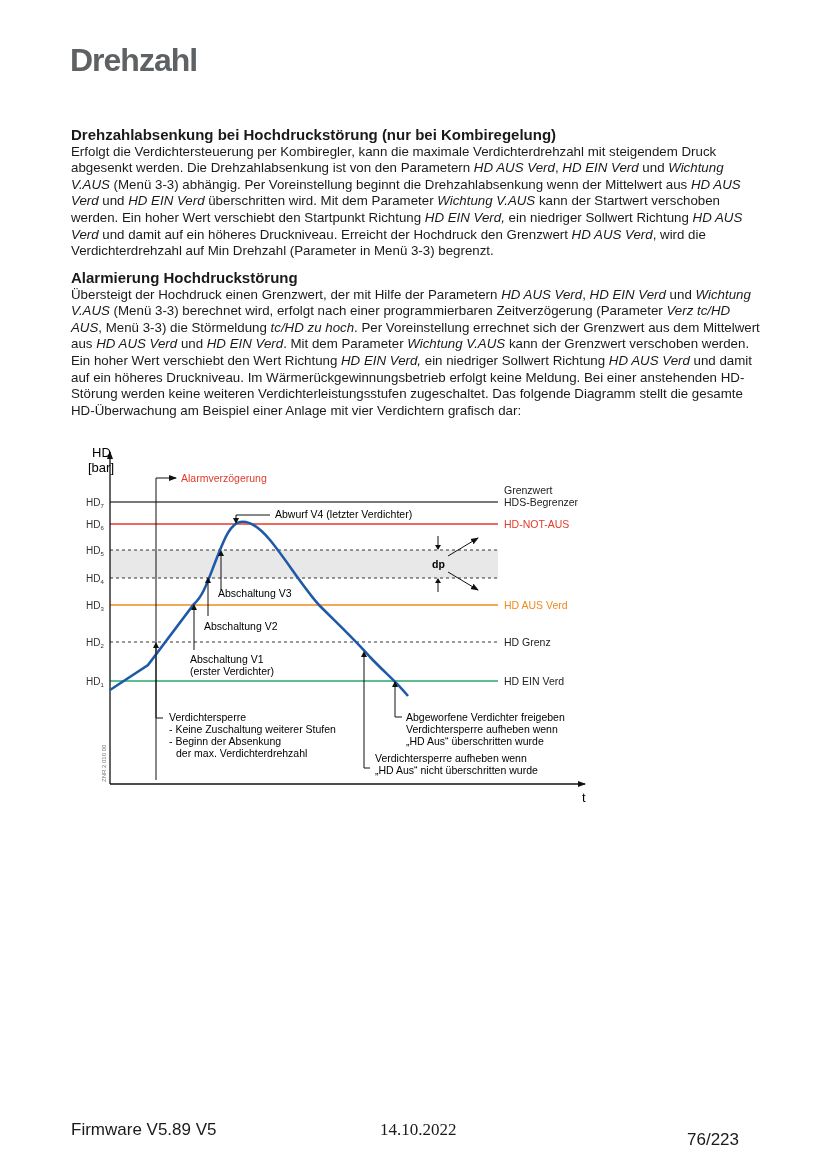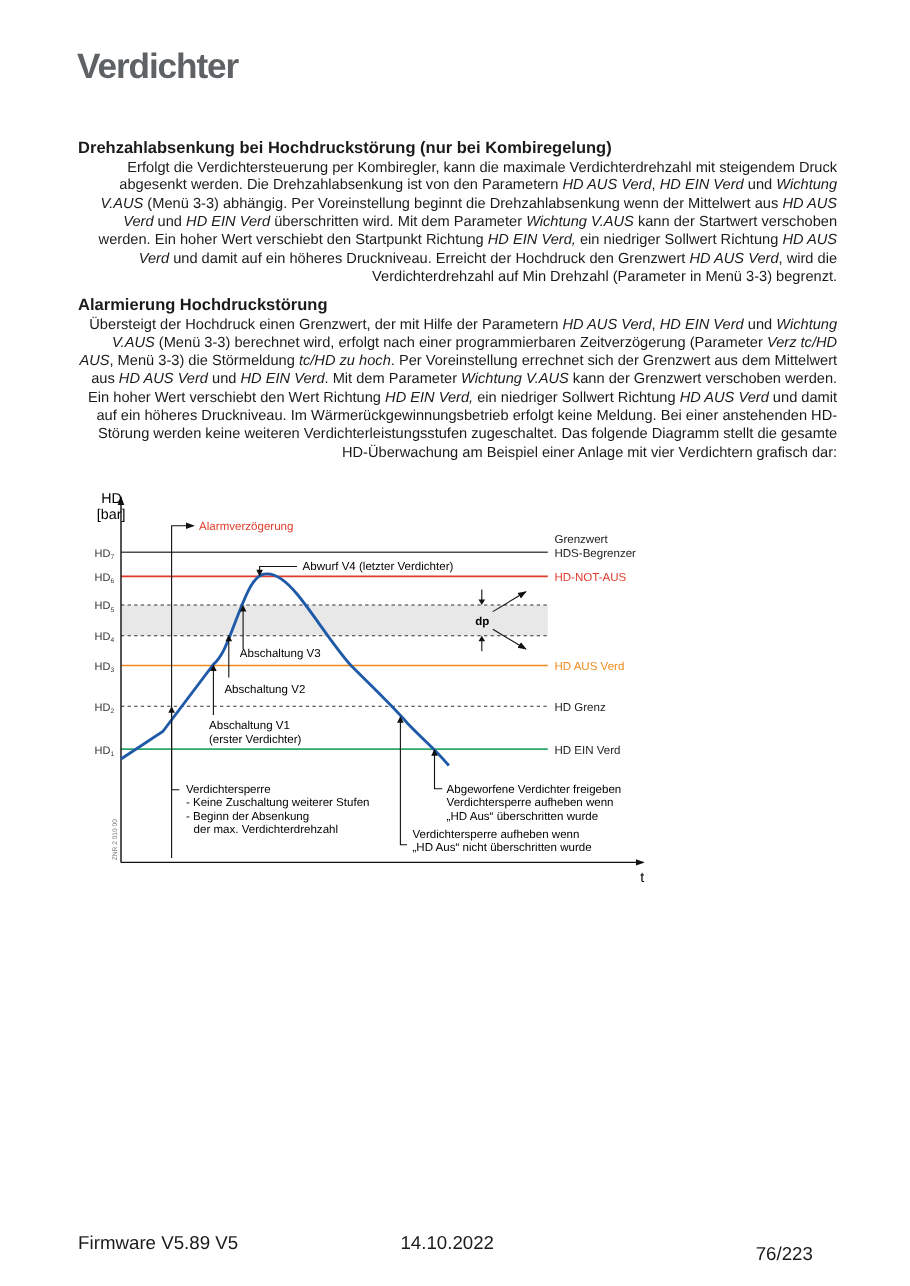--- a/index.html
+++ b/index.html
@@ -1,33 +1,33 @@
 <!DOCTYPE html>
 <html><head>
 <meta charset="utf-8">
 <style>
   html, body { margin: 0; padding: 0; background: #ffffff; }
   body { width: 827px; height: 1169px; position: relative; font-family: "Liberation Sans", sans-serif; color: #1a1a1a; }
   .logo { position: absolute; left: 70px; top: 42px; font-family: "Liberation Sans", sans-serif; font-weight: bold; font-size: 32px; color: #5f6264; letter-spacing: -1px; }
   .section { position: absolute; left: 71px; width: 690px; font-size: 13.3px; line-height: 16.6px; }
   .section h2 { margin: 0; font-size: 15px; font-weight: bold; line-height: 16.6px; }
-  .section p { margin: 0; text-align: right; }
+  .section p { margin: 0; }
   .sec1 { top: 127px; }
   .sec2 { top: 270px; }
   .diagram { position: absolute; left: 70px; top: 440px; width: 540px; height: 370px; }
   .footer { position: absolute; top: 1120px; font-size: 17px; }
   .f-left { left: 71px; }
-  .f-mid { left: 364px; }
+  .f-mid { left: 380px; font-family: Liberation Serif, serif; }
   .f-right { right: 88px; margin-top: 10px; }
   svg text { font-family: "Liberation Sans", sans-serif; }
 </style>
 </head>
 <body>
 
-<div class="logo">Verdichter</div>
+<div class="logo">Drehzahl</div>
 
 <div class="section sec1">
   <h2>Drehzahlabsenkung bei Hochdruckstörung (nur bei Kombiregelung)</h2>
   <p><span>Erfolgt die Verdichtersteuerung per Kombiregler, kann die maximale Verdichterdrehzahl mit steigendem Druck abgesenkt werden. Die Drehzahlabsenkung ist von den Parametern </span><i>HD AUS Verd</i><span>, </span><i>HD EIN Verd</i><span> und </span><i>Wichtung V.AUS</i><span> (Menü 3-3) abhängig. Per Voreinstellung beginnt die Drehzahlabsenkung wenn der Mittelwert aus </span><i>HD AUS Verd</i><span> und </span><i>HD EIN Verd</i><span> überschritten wird. Mit dem Parameter </span><i>Wichtung V.AUS</i><span> kann der Startwert verschoben werden. Ein hoher Wert verschiebt den Startpunkt Richtung </span><i>HD EIN Verd,</i><span> ein niedriger Sollwert Richtung </span><i>HD AUS Verd</i><span> und damit auf ein höheres Druckniveau. Erreicht der Hochdruck den Grenzwert </span><i>HD AUS Verd</i><span>, wird die Verdichterdrehzahl auf Min Drehzahl (Parameter in Menü 3-3) begrenzt.</span></p>
 </div>
 
 <div class="section sec2">
   <h2>Alarmierung Hochdruckstörung</h2>
   <p><span>Übersteigt der Hochdruck einen Grenzwert, der mit Hilfe der Parametern </span><i>HD AUS Verd</i><span>, </span><i>HD EIN Verd</i><span> und </span><i>Wichtung V.AUS</i><span> (Menü 3-3) berechnet wird, erfolgt nach einer programmierbaren Zeitverzögerung (Parameter </span><i>Verz tc/HD AUS</i><span>, Menü 3-3) die Störmeldung </span><i>tc/HD zu hoch</i><span>. Per Voreinstellung errechnet sich der Grenzwert aus dem Mittelwert aus </span><i>HD AUS Verd</i><span> und </span><i>HD EIN Verd</i><span>. Mit dem Parameter </span><i>Wichtung V.AUS</i><span> kann der Grenzwert verschoben werden. Ein hoher Wert verschiebt den Wert Richtung </span><i>HD EIN Verd,</i><span> ein niedriger Sollwert Richtung </span><i>HD AUS Verd</i><span> und damit auf ein höheres Druckniveau. Im Wärmerückgewinnungsbetrieb erfolgt keine Meldung. Bei einer anstehenden HD-Störung werden keine weiteren Verdichterleistungsstufen zugeschaltet. Das folgende Diagramm stellt die gesamte HD-Überwachung am Beispiel einer Anlage mit vier Verdichtern grafisch dar:</span></p>
 </div>

